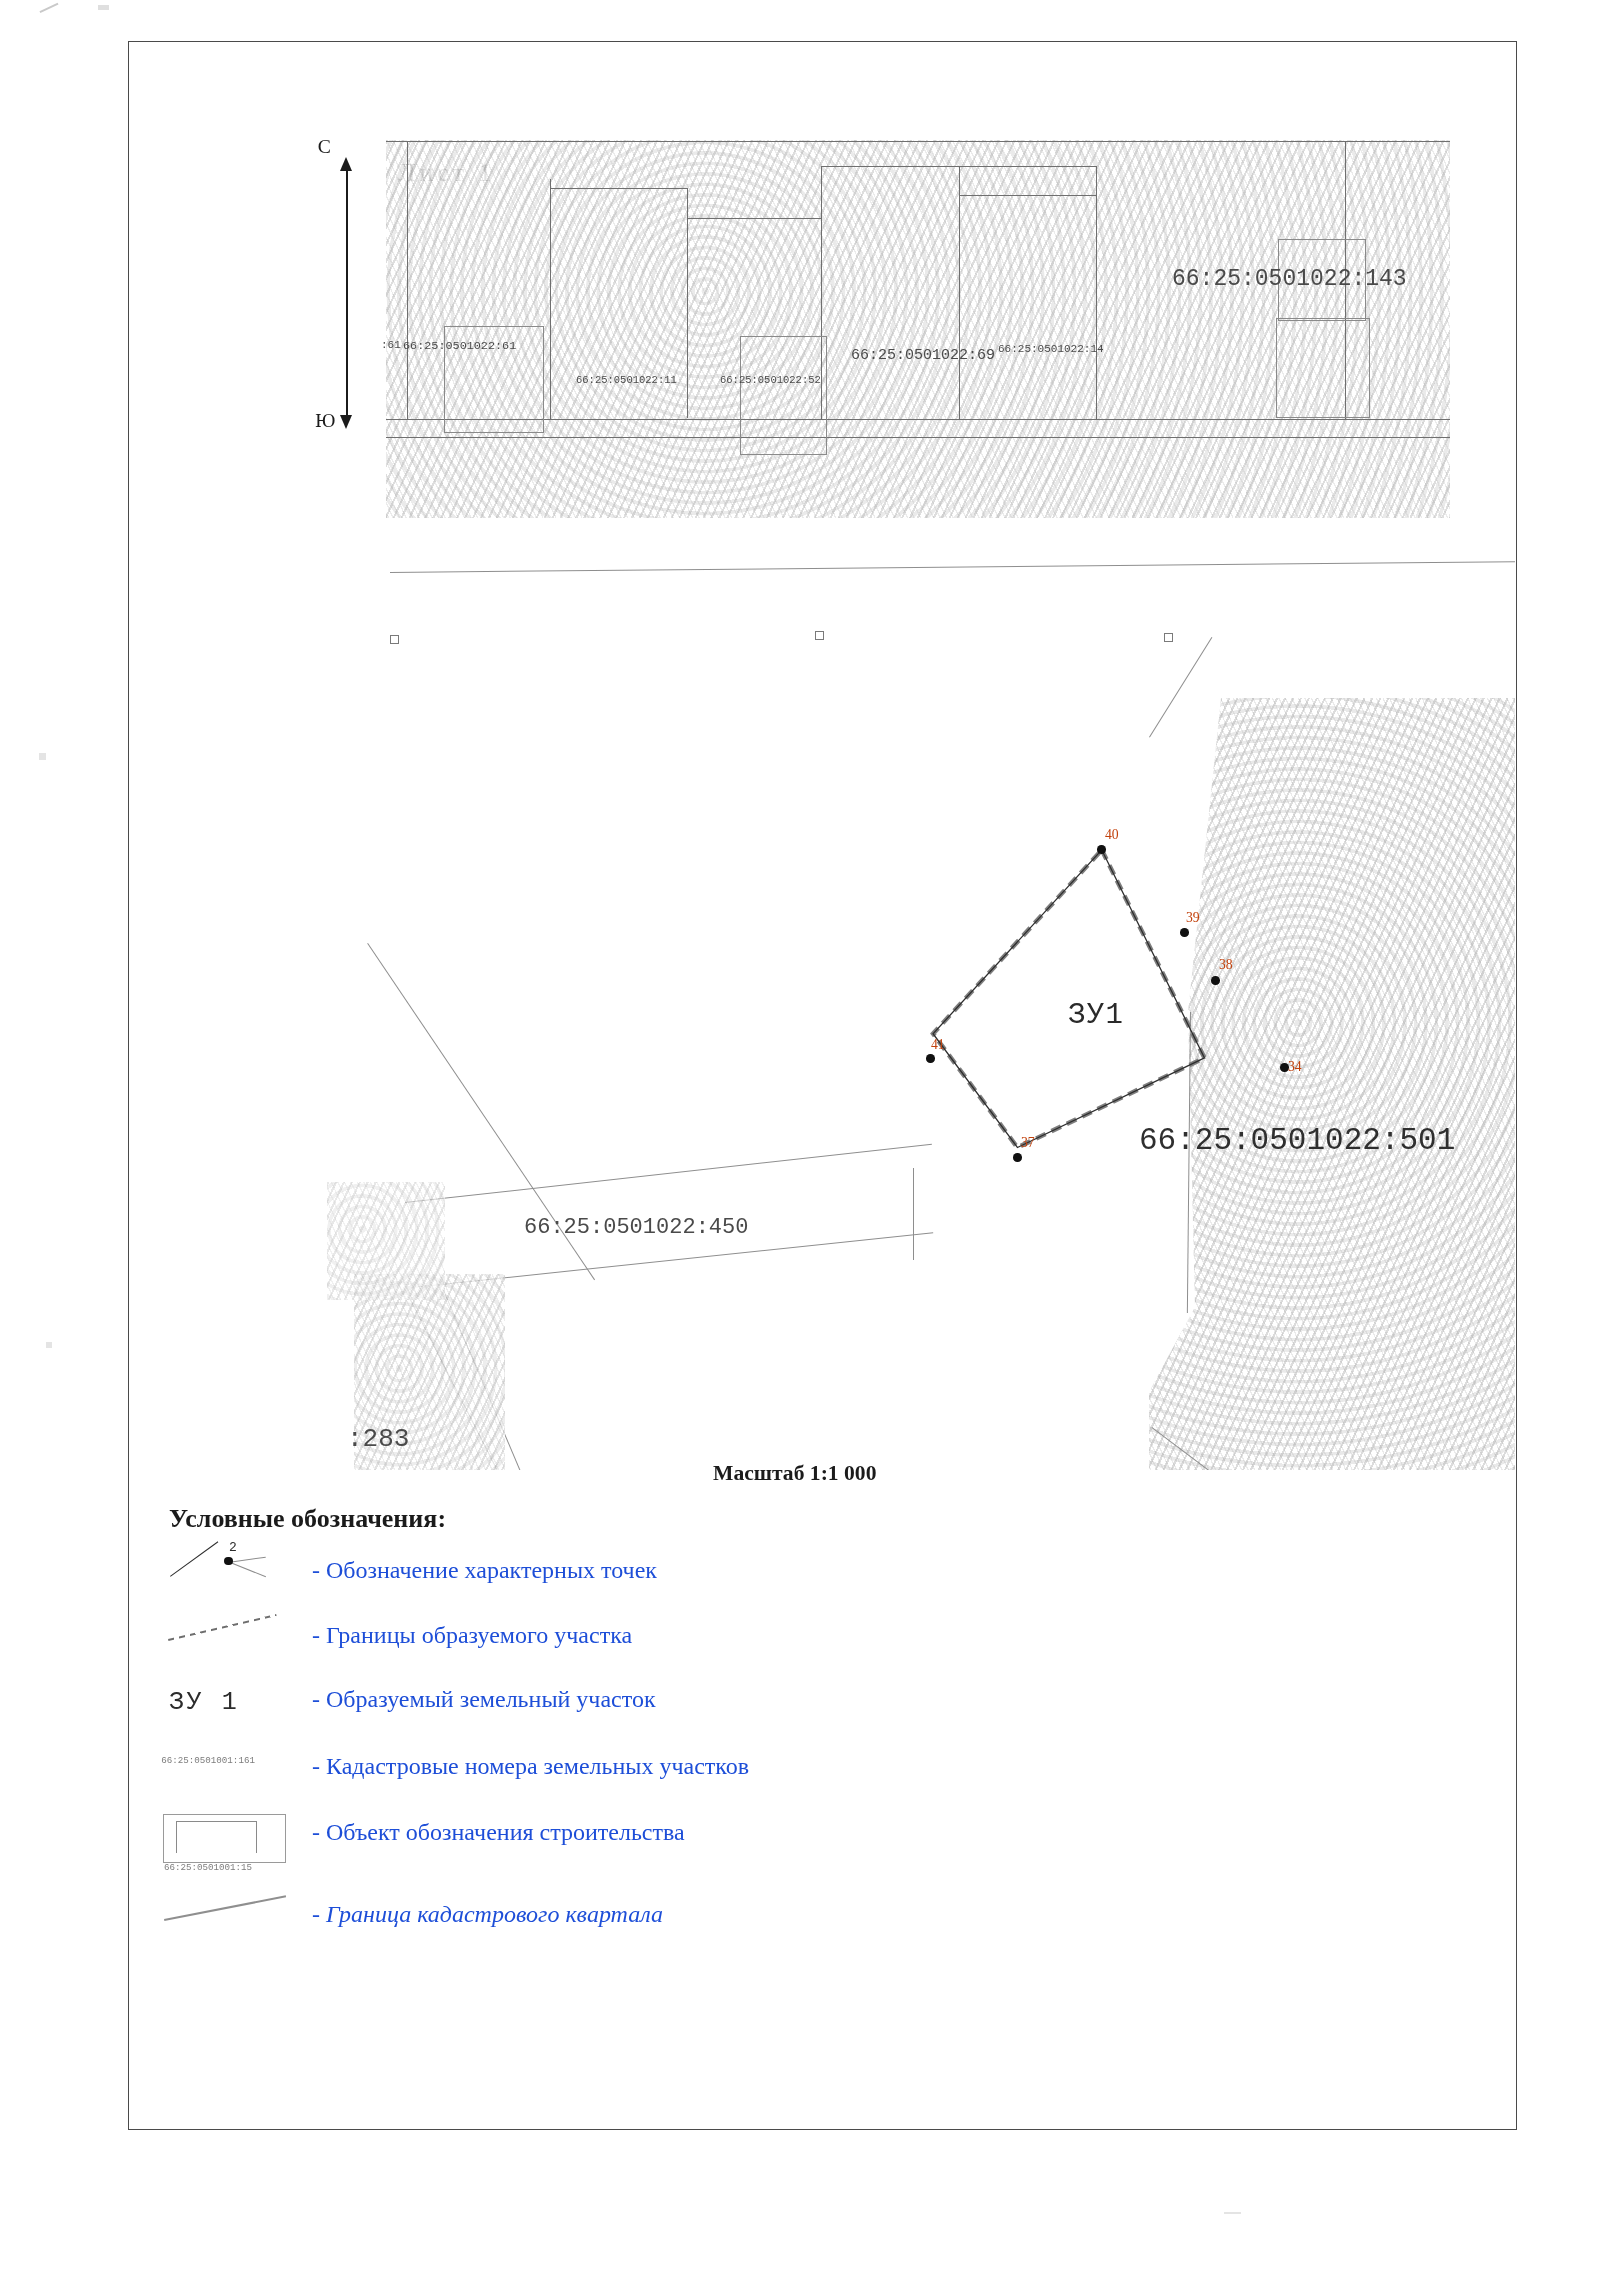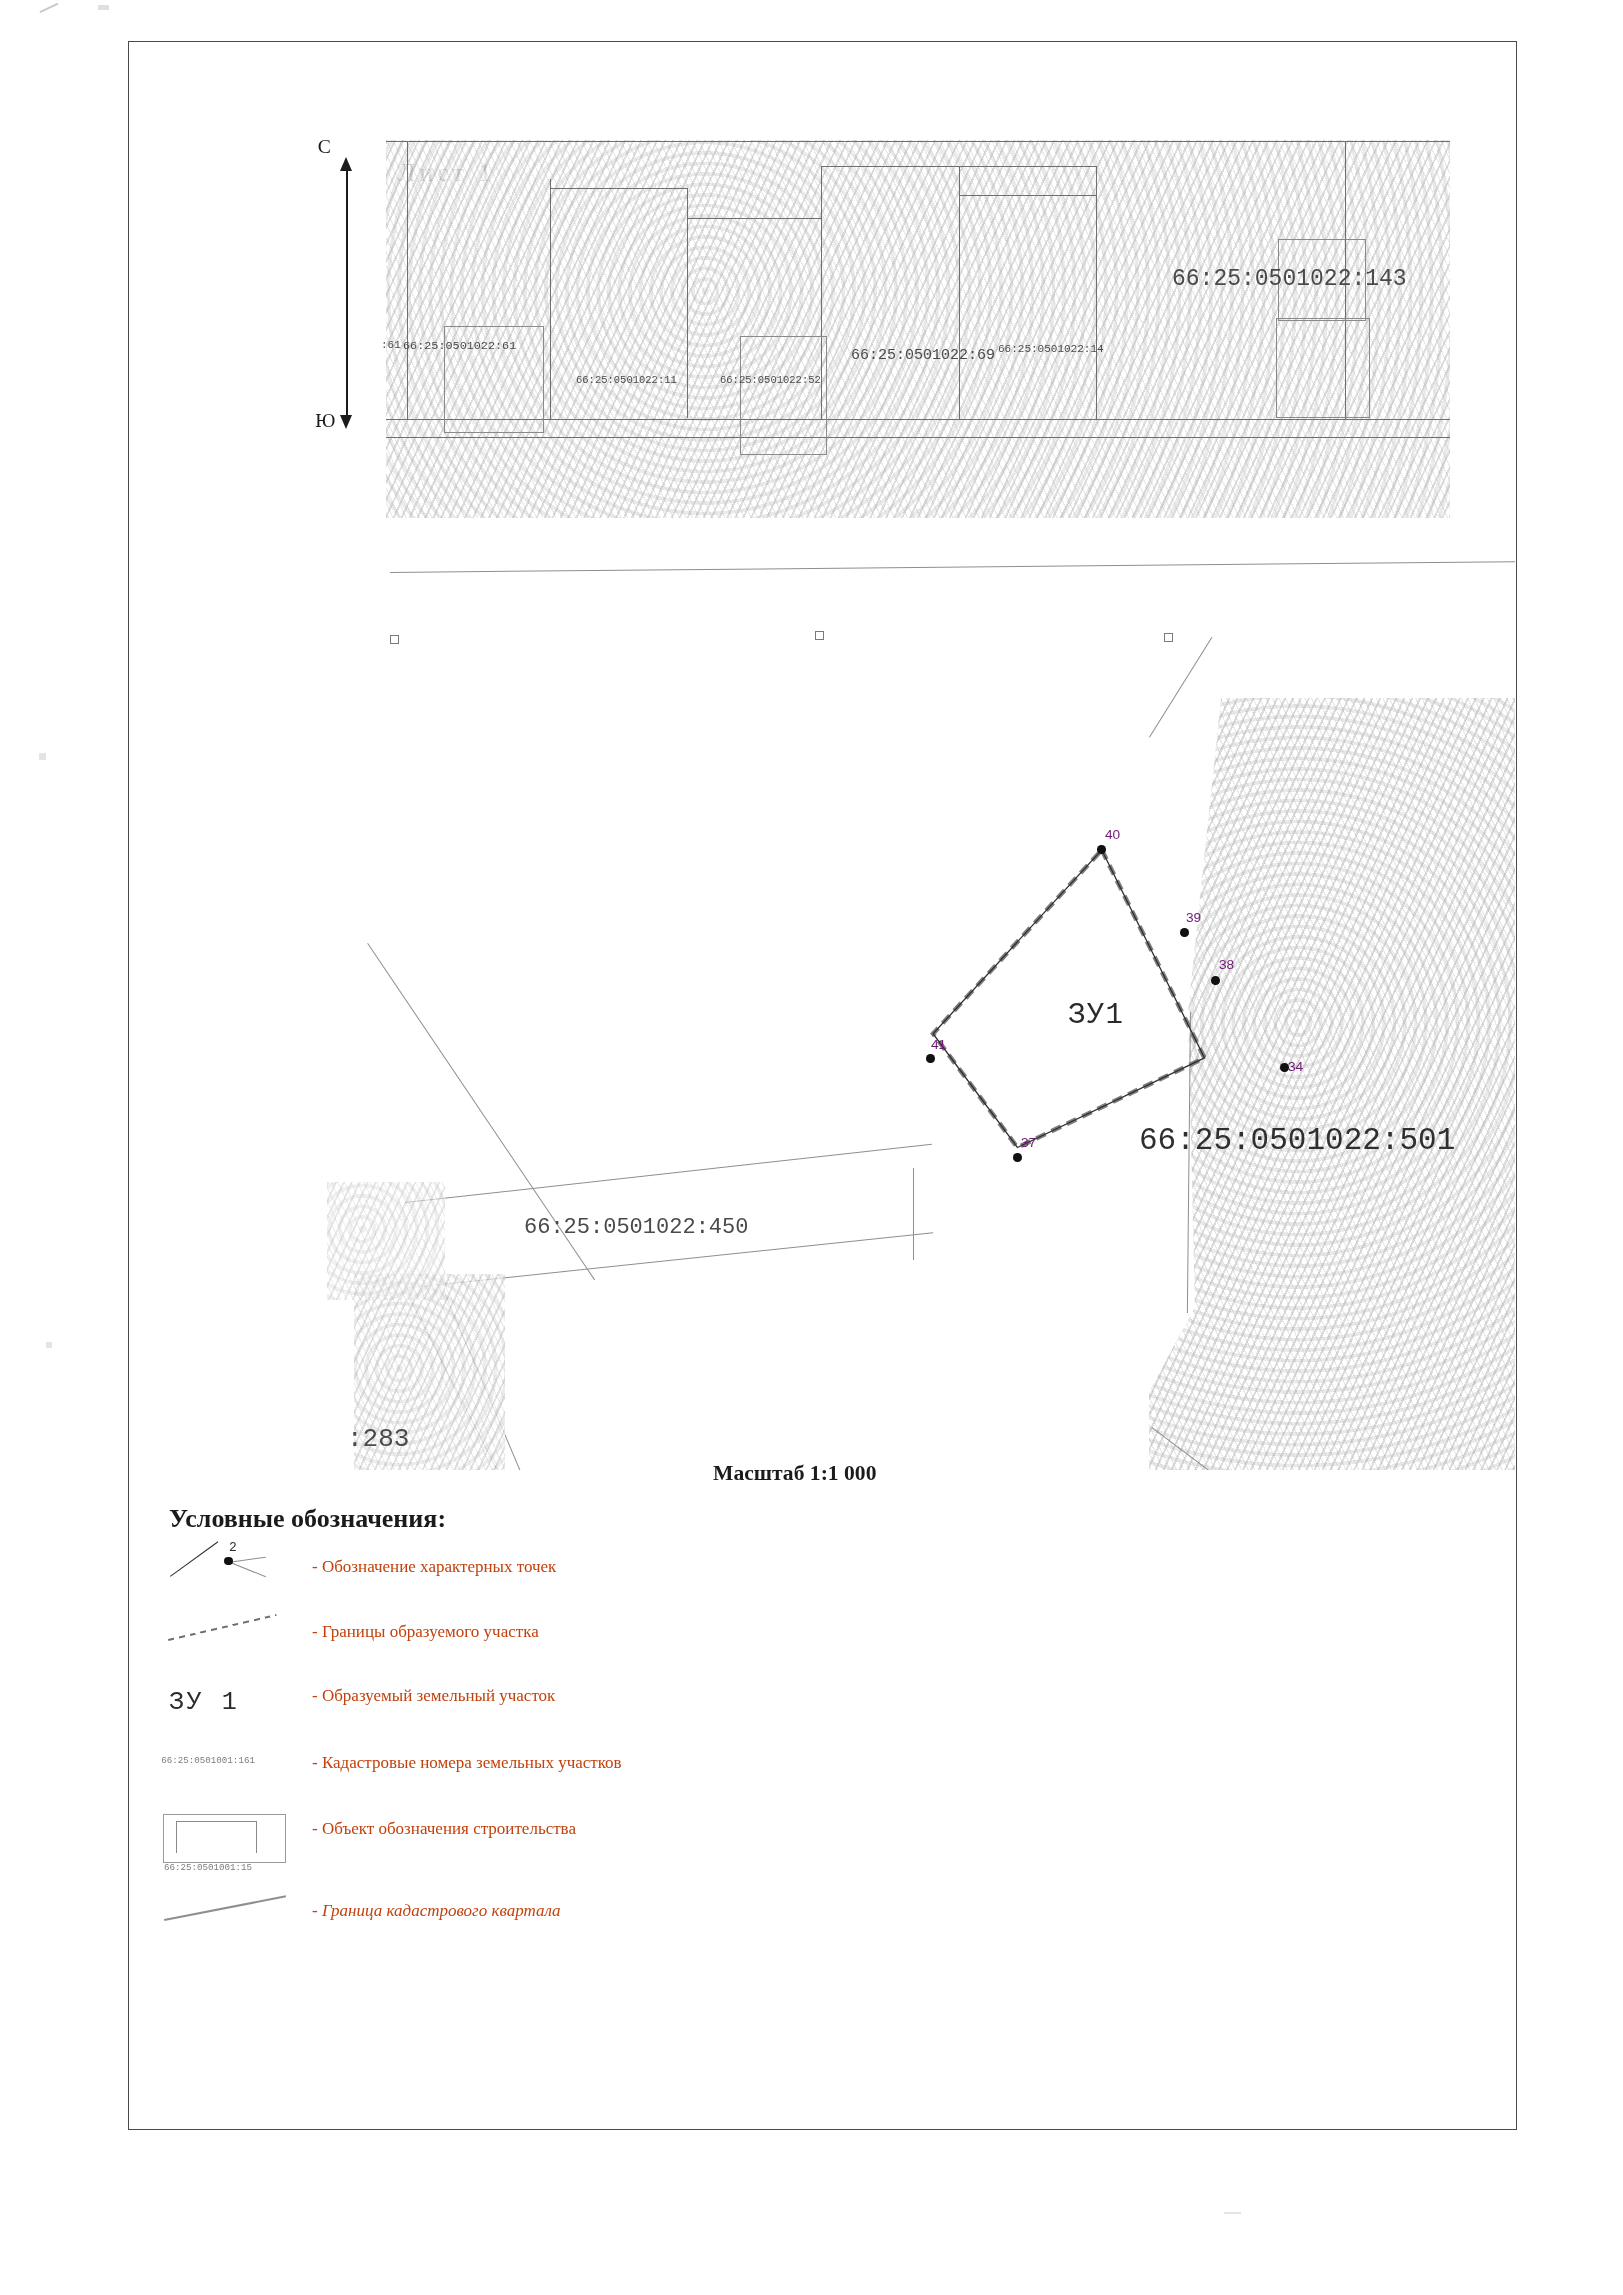--- a/index.html
+++ b/index.html
@@ -158,23 +158,23 @@
   
   .pt {
     position: absolute;
     width: 8.5px;
     height: 8.5px;
     border-radius: 50%;
     background: #111111;
   }
   .pt-lbl {
     position: absolute;
-    font-family: Liberation Sans, sans-serif;
+    font-family: Liberation Serif, serif;
     font-size: 13.7px;
-    color: #701a75;
+    color: #c2410c;
   }
   #zu1-label {
     position: absolute;
     font-family: "Liberation Mono", monospace;
     font-size: 29px;
     color: #2a2a2a;
     letter-spacing: 1.3px;
   }
 
   #scale-label {
@@ -205,22 +205,22 @@
     position: absolute;
     left: 0;
     top: 0;
     width: 137px;
     height: 52px;
   }
   .legend-text {
     position: absolute;
     left: 156px;
     top: 11.8px;
-    font-size: 17px;
-    color: #c2410c;
+    font-size: 24px;
+    color: #1d4ed8;
     white-space: nowrap;
     font-family: "Liberation Serif", serif;
   }
   .sym-line {
     position: absolute;
     background: #2c2c2c;
   }
   .sym-dash {
     position: absolute;
     background-image: repeating-linear-gradient(90deg, #6e6e6e 0px, #6e6e6e 5.9px, rgba(255,255,255,0) 5.9px, rgba(255,255,255,0) 11px);

